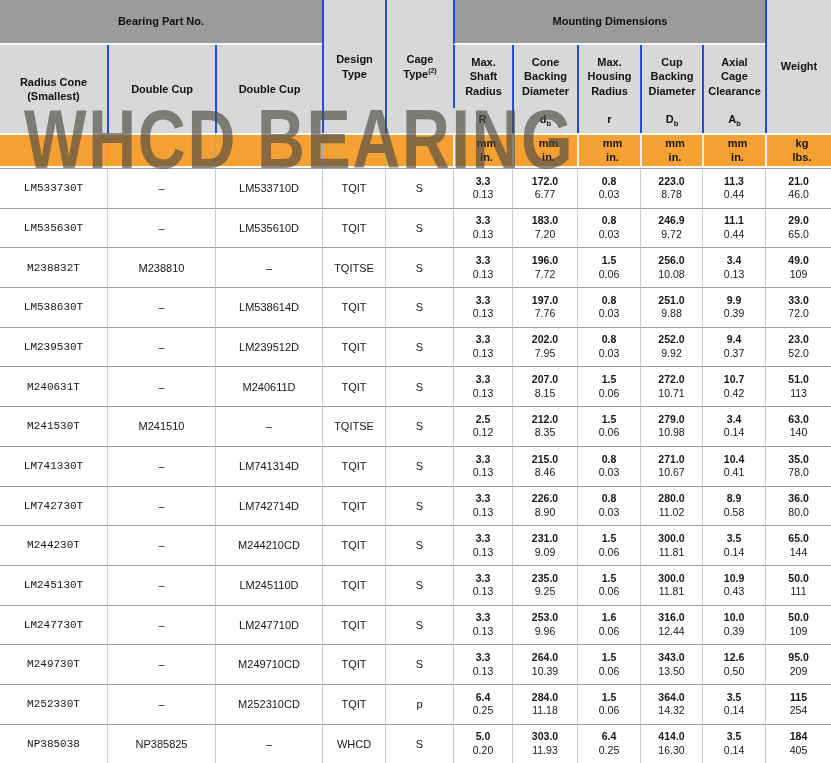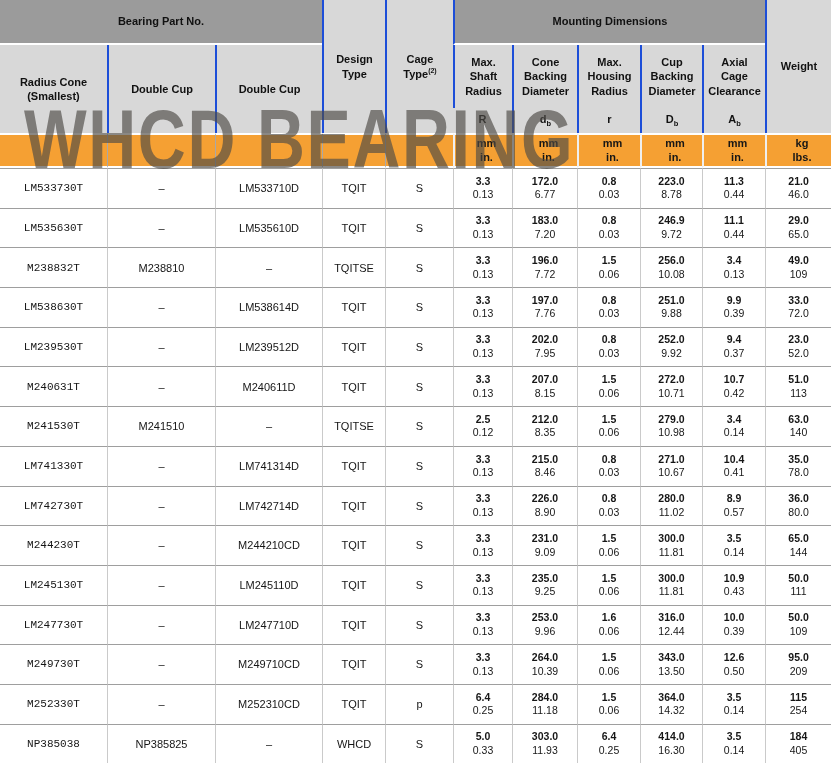--- a/index.html
+++ b/index.html
@@ -403,21 +403,21 @@
           <td class="num">
             <div class="m">0.8</div>
             <div class="i">0.03</div>
           </td>
           <td class="num">
             <div class="m">280.0</div>
             <div class="i">11.02</div>
           </td>
           <td class="num">
             <div class="m">8.9</div>
-            <div class="i">0.57</div>
+            <div class="i">0.58</div>
           </td>
           <td class="num">
             <div class="m">36.0</div>
             <div class="i">80.0</div>
           </td>
         </tr>
         <tr>
           <td class="part">M244230T</td>
           <td class="part">–</td>
           <td class="part">M244210CD</td>
@@ -573,21 +573,21 @@
           </td>
         </tr>
         <tr>
           <td class="part">NP385038</td>
           <td class="part">NP385825</td>
           <td class="part">–</td>
           <td class="part">WHCD</td>
           <td class="part">S</td>
           <td class="num">
             <div class="m">5.0</div>
-            <div class="i">0.33</div>
+            <div class="i">0.20</div>
           </td>
           <td class="num">
             <div class="m">303.0</div>
             <div class="i">11.93</div>
           </td>
           <td class="num">
             <div class="m">6.4</div>
             <div class="i">0.25</div>
           </td>
           <td class="num">

